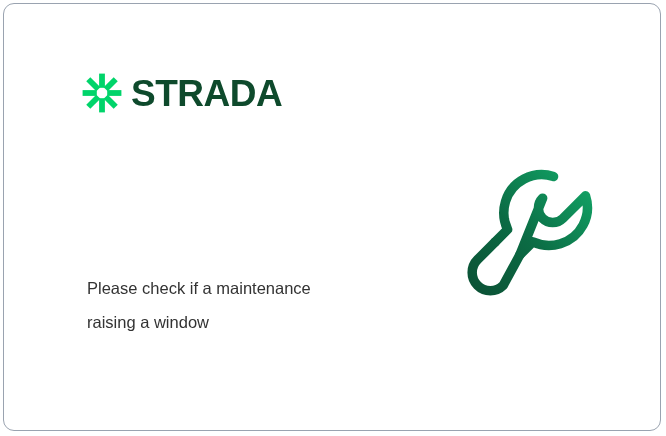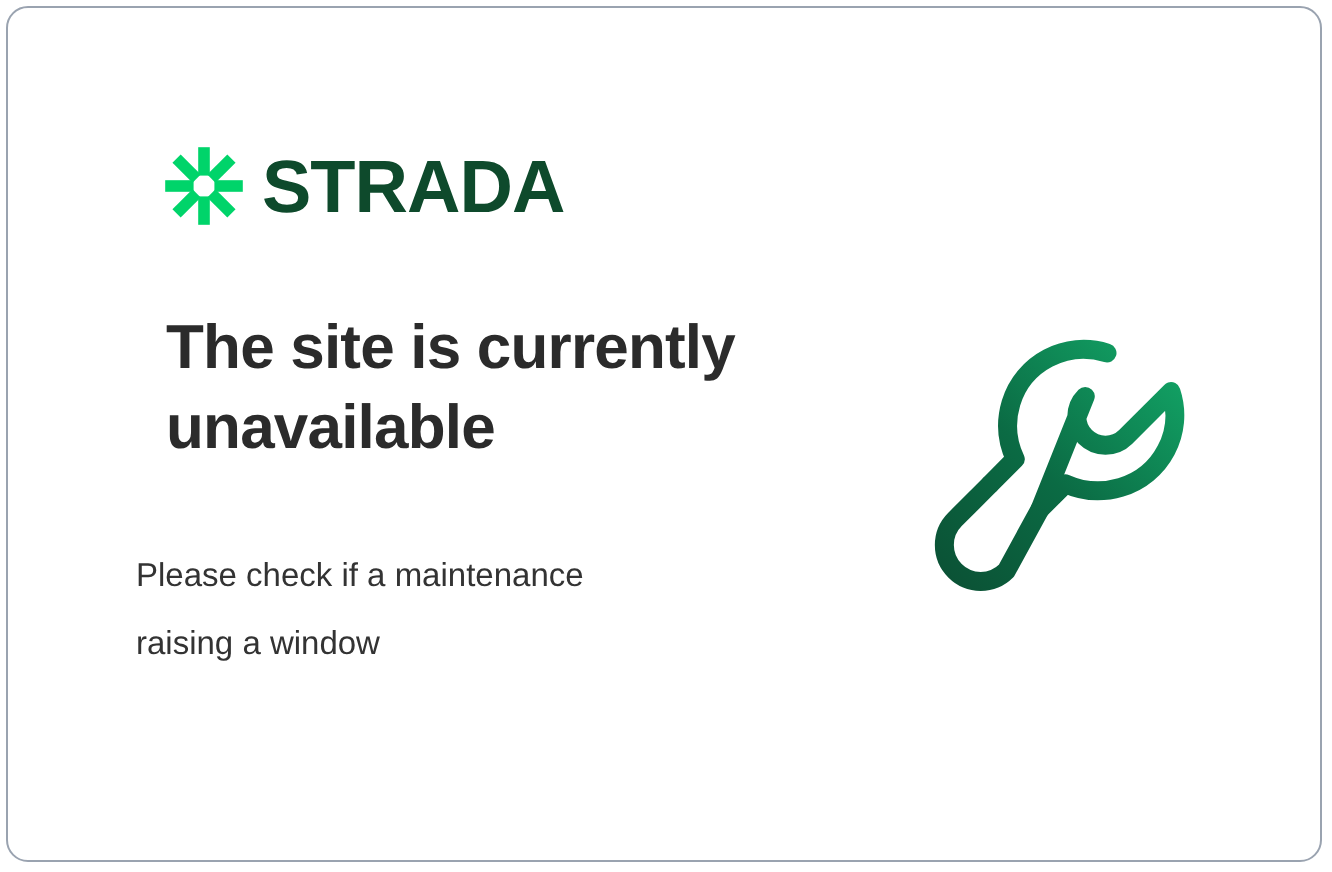--- a/index.html
+++ b/index.html
@@ -64,21 +64,21 @@
     font-size: 31px;
     font-weight: 600;
     line-height: 1.30;
     letter-spacing: -0.4px;
     color: #2b2b2b;
   }
 
   
   .body-copy {
     position: absolute;
-    left: 64px;
+    left: 83px;
     top: 268px;
     width: 320px;
     margin: 0;
     font-size: 16.5px;
     font-weight: 400;
     line-height: 2.05;
     color: #333333;
   }
   .body-copy span { display: block; white-space: nowrap; }
 
@@ -113,21 +113,20 @@
             <rect x="17.1" y="25.2" width="5.8" height="14.2"></rect>
             <rect x="0.6" y="17.1" width="14.2" height="5.8"></rect>
             <rect x="25.2" y="17.1" width="14.2" height="5.8"></rect>
           </g>
         </g>
       </svg>
     </span>
     <span class="brand-word" style="color: rgb(14, 74, 44);">STRADA</span>
   </div>
 
-  <h1 class="headline" style="color: rgb(43, 43, 43);">The site is currently unavailable</h1>
 
   <p class="body-copy" style="color: rgb(51, 51, 51);">
     <span>Please check if a maintenance</span>
     <span>raising a window</span>
   </p>
 
   <div class="wrench">
     <svg viewBox="0 0 154 154" xmlns="http://www.w3.org/2000/svg" aria-hidden="true">
       <defs>
         <linearGradient id="wrenchGrad" x1="10" y1="144" x2="144" y2="10" gradientUnits="userSpaceOnUse">

